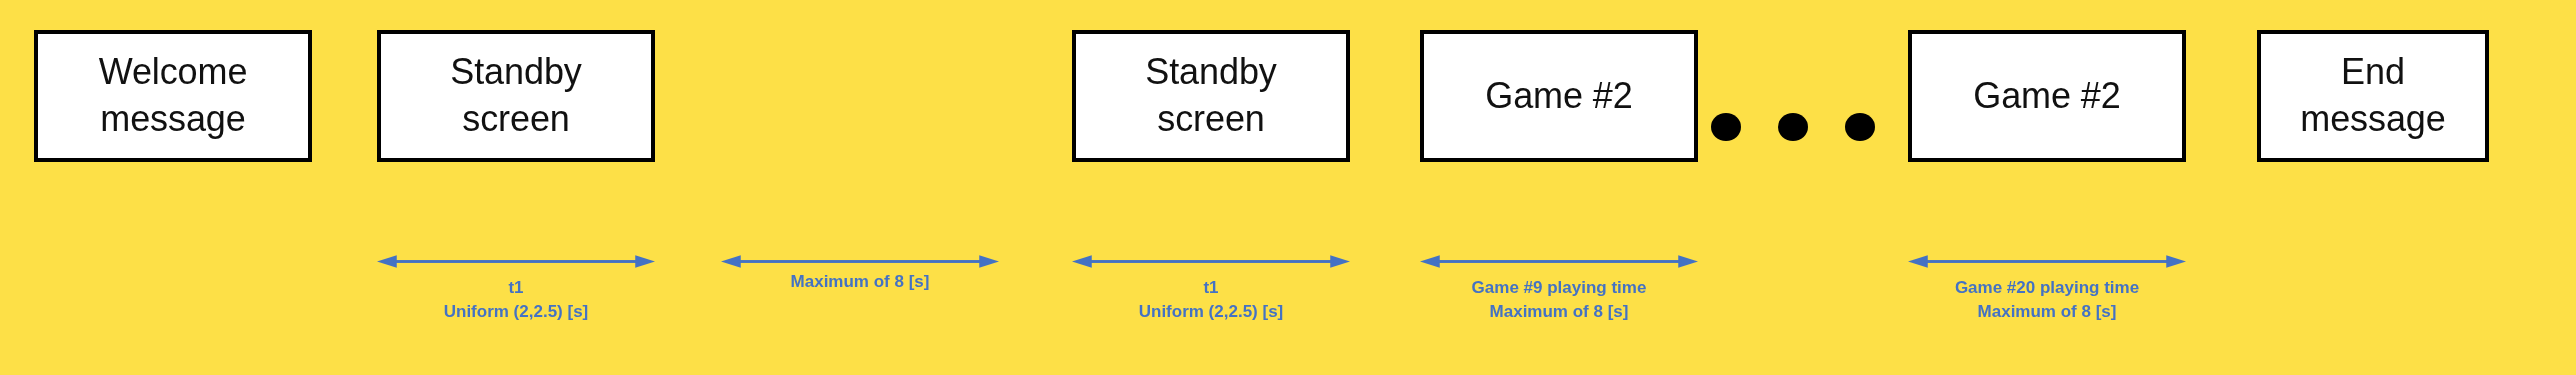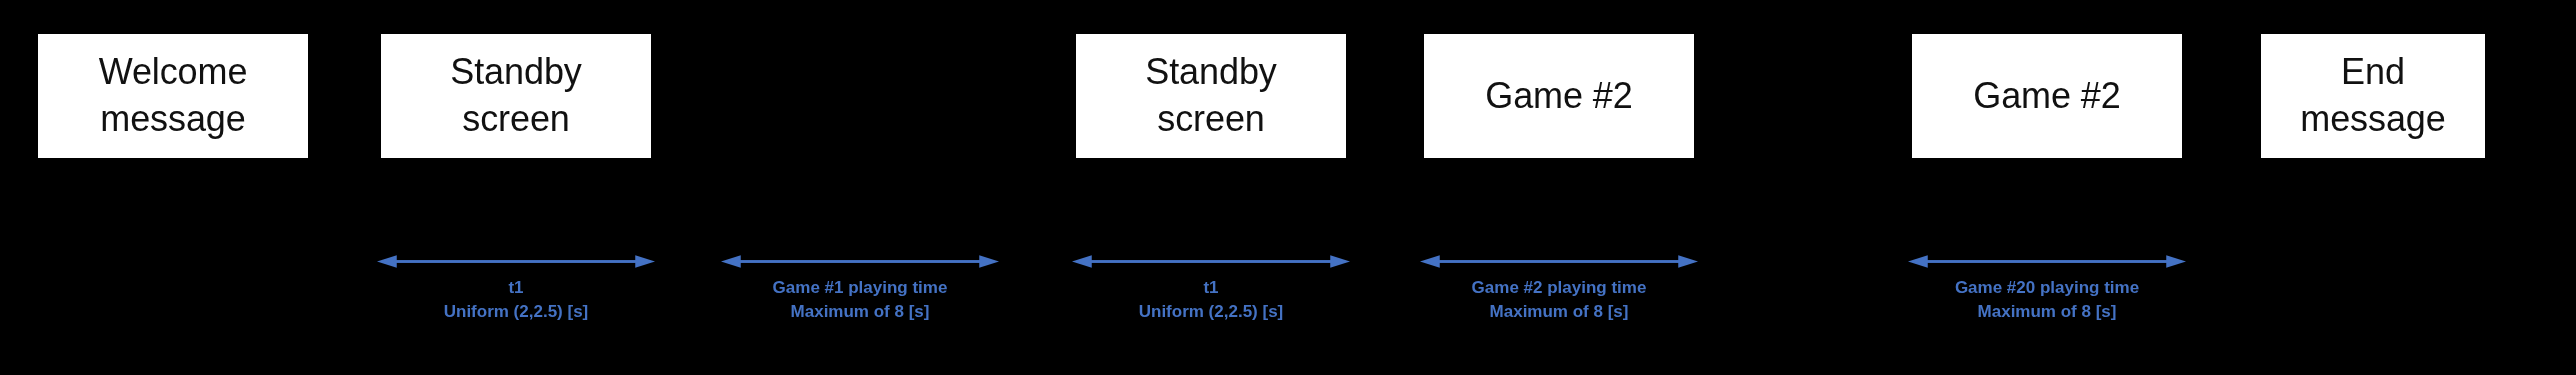--- a/index.html
+++ b/index.html
@@ -11,21 +11,21 @@
   body {
     font-family: "Liberation Sans", sans-serif;
     width: 2576px;
     height: 375px;
     overflow: hidden;
   }
   #stage {
     position: relative;
     width: 2576px;
     height: 375px;
-    background: #000000;
+    background: #fde047;
   }
 
   
   .screen-box {
     position: absolute;
     box-sizing: border-box;
     background: #ffffff;
     border: 4.7px solid #000000;
     display: flex;
     align-items: center;
@@ -132,21 +132,20 @@
   </div>
 
   <div class="dimension" style="left:721px; top:254px; width:278px;">
     <div class="dimension-arrow">
       <svg viewBox="0 0 478 26" preserveAspectRatio="none" aria-hidden="true">
         <path d="M0,13 L34,2 L34,24 Z" fill="#4472C4"></path>
         <path d="M478,13 L444,2 L444,24 Z" fill="#4472C4"></path>
         <rect x="28" y="10.5" width="422" height="5" fill="#4472C4"></rect>
       </svg>
     </div>
-    <div class="dimension-caption" style="color:#4472C4;">Game #1 playing time</div>
     <div class="dimension-caption" style="color:#4472C4; margin-top:2.3px;">Maximum of 8 [s]</div>
   </div>
 
   <div class="dimension" style="left:1072px; top:254px; width:278px;">
     <div class="dimension-arrow">
       <svg viewBox="0 0 478 26" preserveAspectRatio="none" aria-hidden="true">
         <path d="M0,13 L34,2 L34,24 Z" fill="#4472C4"></path>
         <path d="M478,13 L444,2 L444,24 Z" fill="#4472C4"></path>
         <rect x="28" y="10.5" width="422" height="5" fill="#4472C4"></rect>
       </svg>
@@ -156,21 +155,21 @@
   </div>
 
   <div class="dimension" style="left:1420px; top:254px; width:278px;">
     <div class="dimension-arrow">
       <svg viewBox="0 0 478 26" preserveAspectRatio="none" aria-hidden="true">
         <path d="M0,13 L34,2 L34,24 Z" fill="#4472C4"></path>
         <path d="M478,13 L444,2 L444,24 Z" fill="#4472C4"></path>
         <rect x="28" y="10.5" width="422" height="5" fill="#4472C4"></rect>
       </svg>
     </div>
-    <div class="dimension-caption" style="color:#4472C4;">Game #2 playing time</div>
+    <div class="dimension-caption" style="color:#4472C4;">Game #9 playing time</div>
     <div class="dimension-caption" style="color:#4472C4; margin-top:2.3px;">Maximum of 8 [s]</div>
   </div>
 
   <div class="dimension" style="left:1908px; top:254px; width:278px;">
     <div class="dimension-arrow">
       <svg viewBox="0 0 478 26" preserveAspectRatio="none" aria-hidden="true">
         <path d="M0,13 L34,2 L34,24 Z" fill="#4472C4"></path>
         <path d="M478,13 L444,2 L444,24 Z" fill="#4472C4"></path>
         <rect x="28" y="10.5" width="422" height="5" fill="#4472C4"></rect>
       </svg>

